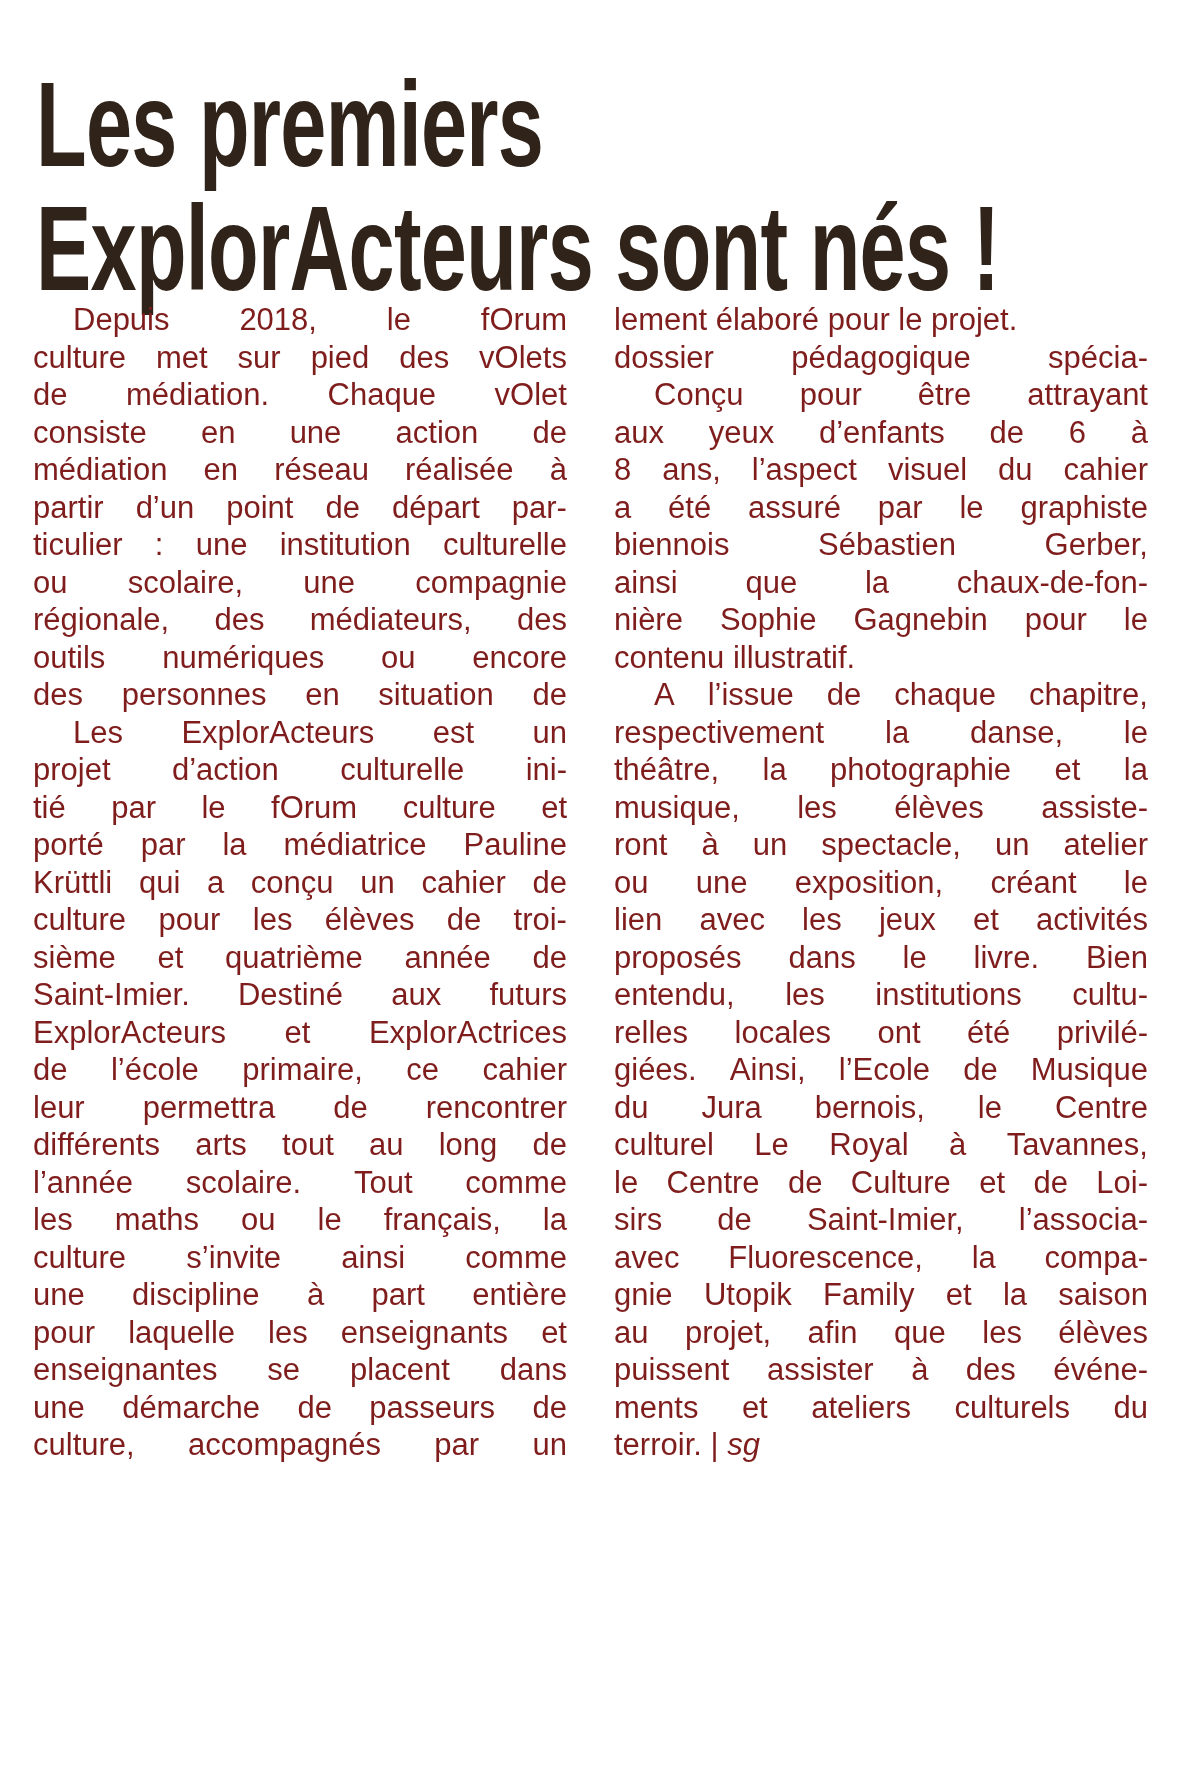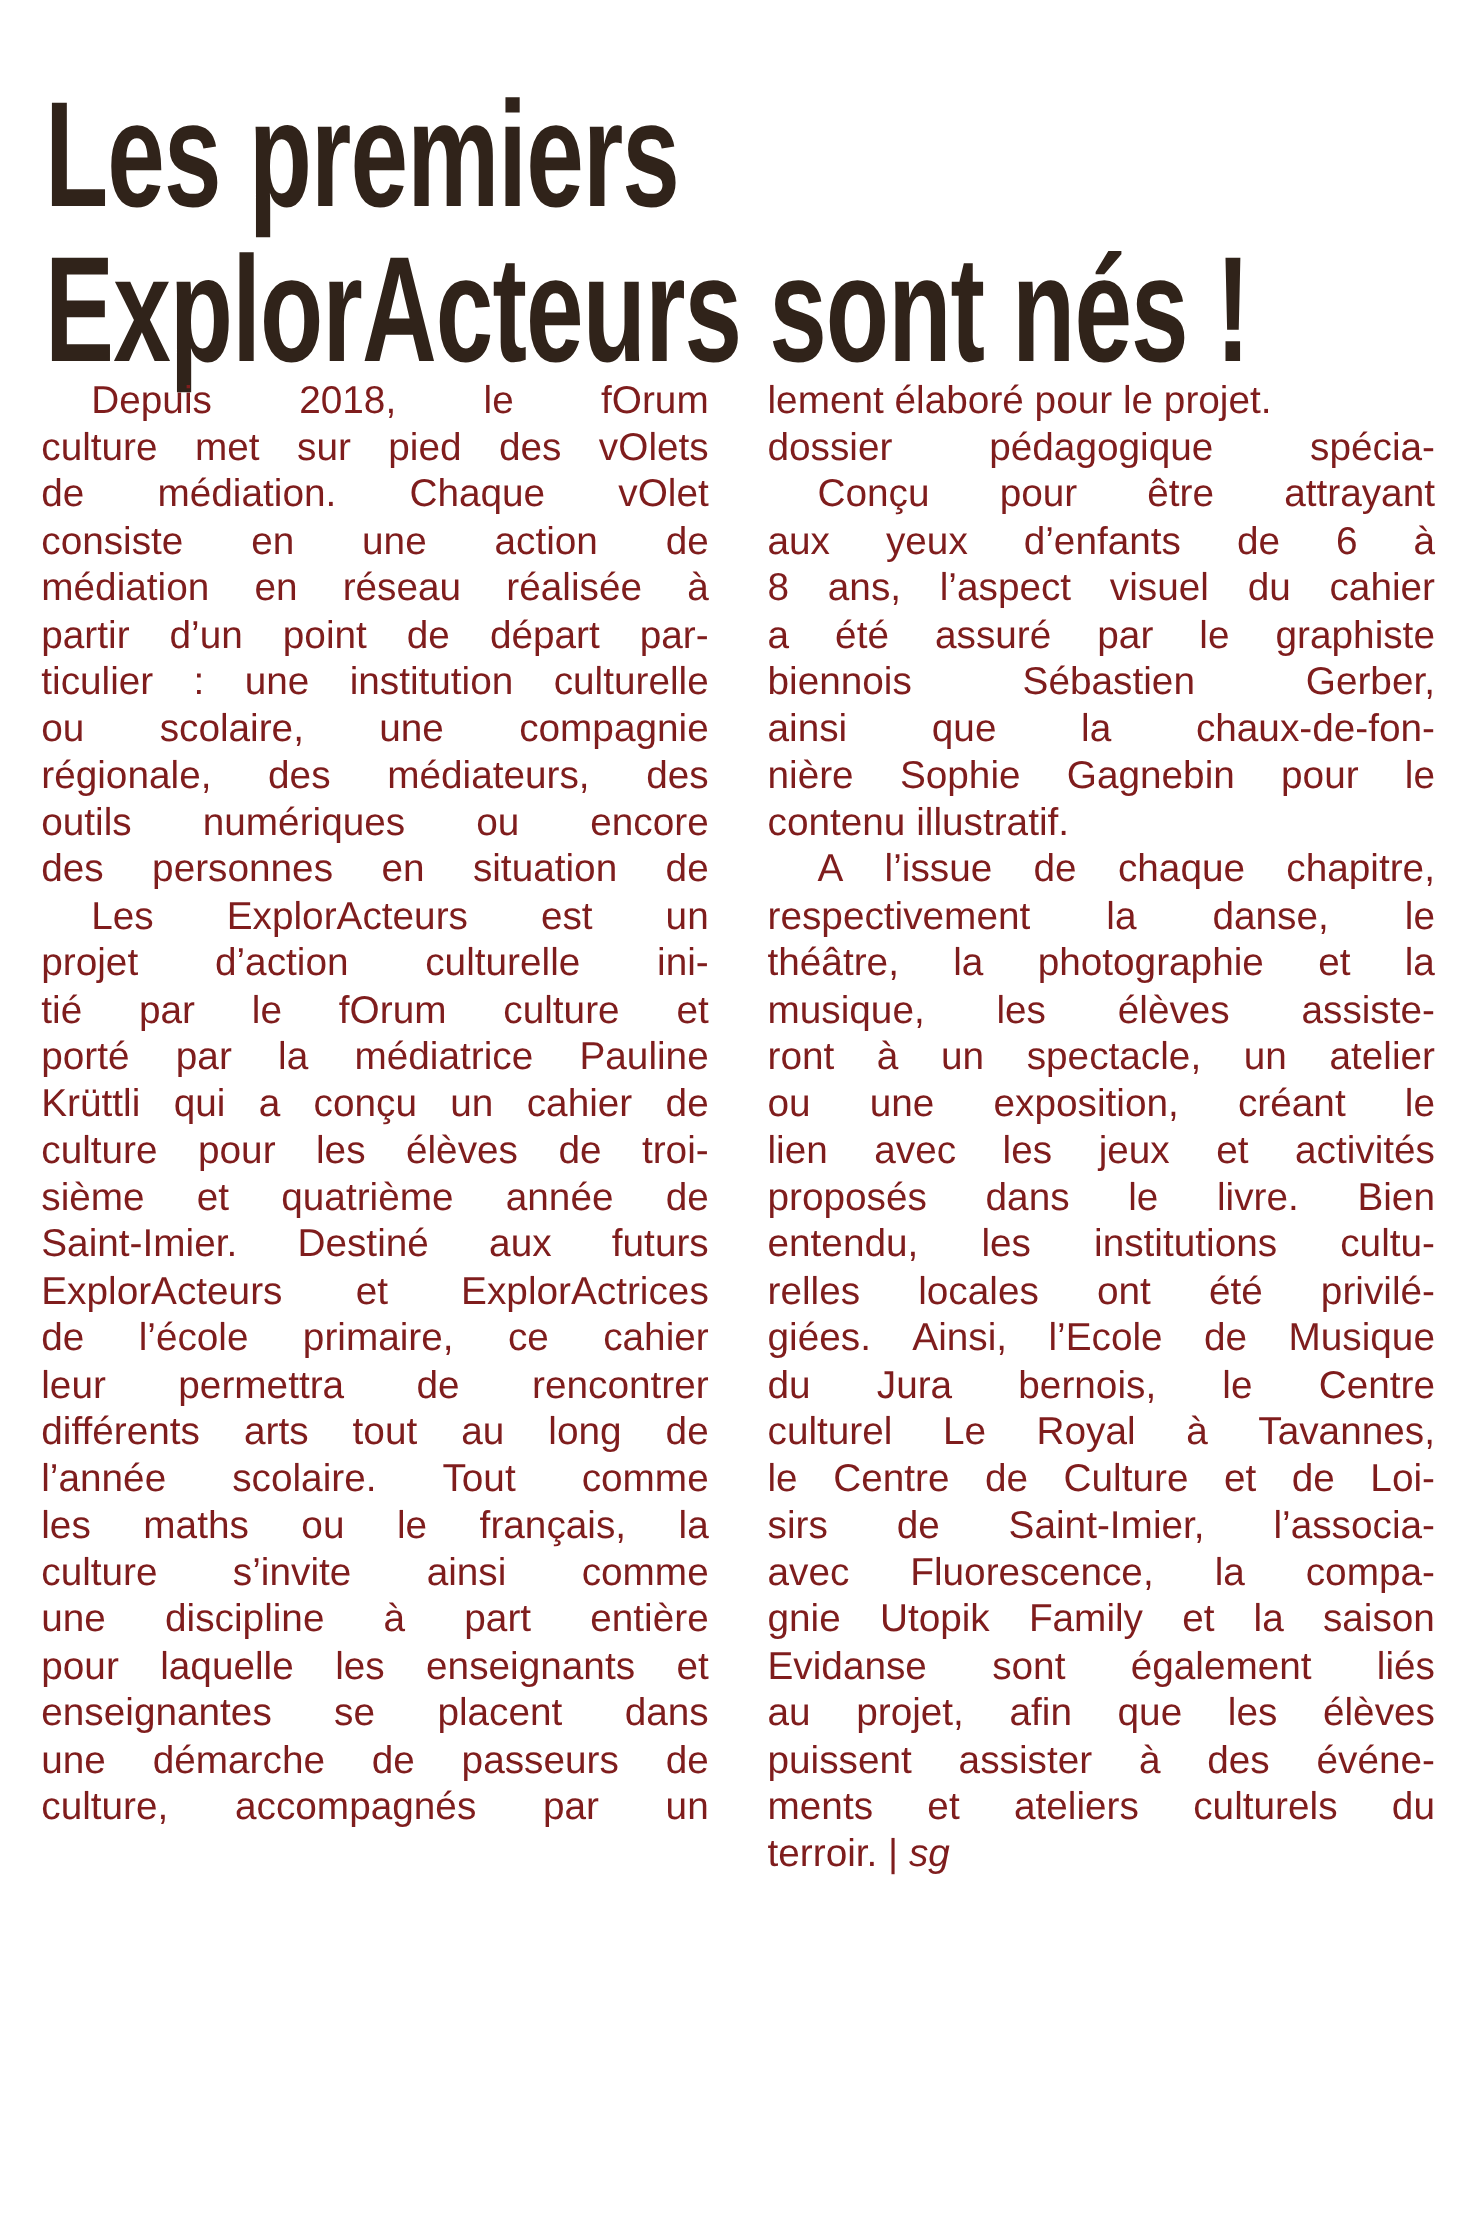--- a/index.html
+++ b/index.html
@@ -426,26 +426,20 @@
       </div>
       <div class="line just">
         <span class="w">gnie</span>
         <span class="w">Utopik</span>
         <span class="w">Family</span>
         <span class="w">et</span>
         <span class="w">la</span>
         <span class="w">saison</span>
       </div>
       <div class="line just">
-        <span class="w">Evidanse</span>
-        <span class="w">sont</span>
-        <span class="w">également</span>
-        <span class="w">liés</span>
-      </div>
-      <div class="line just">
         <span class="w">au</span>
         <span class="w">projet,</span>
         <span class="w">afin</span>
         <span class="w">que</span>
         <span class="w">les</span>
         <span class="w">élèves</span>
       </div>
       <div class="line just">
         <span class="w">puissent</span>
         <span class="w">assister</span>

